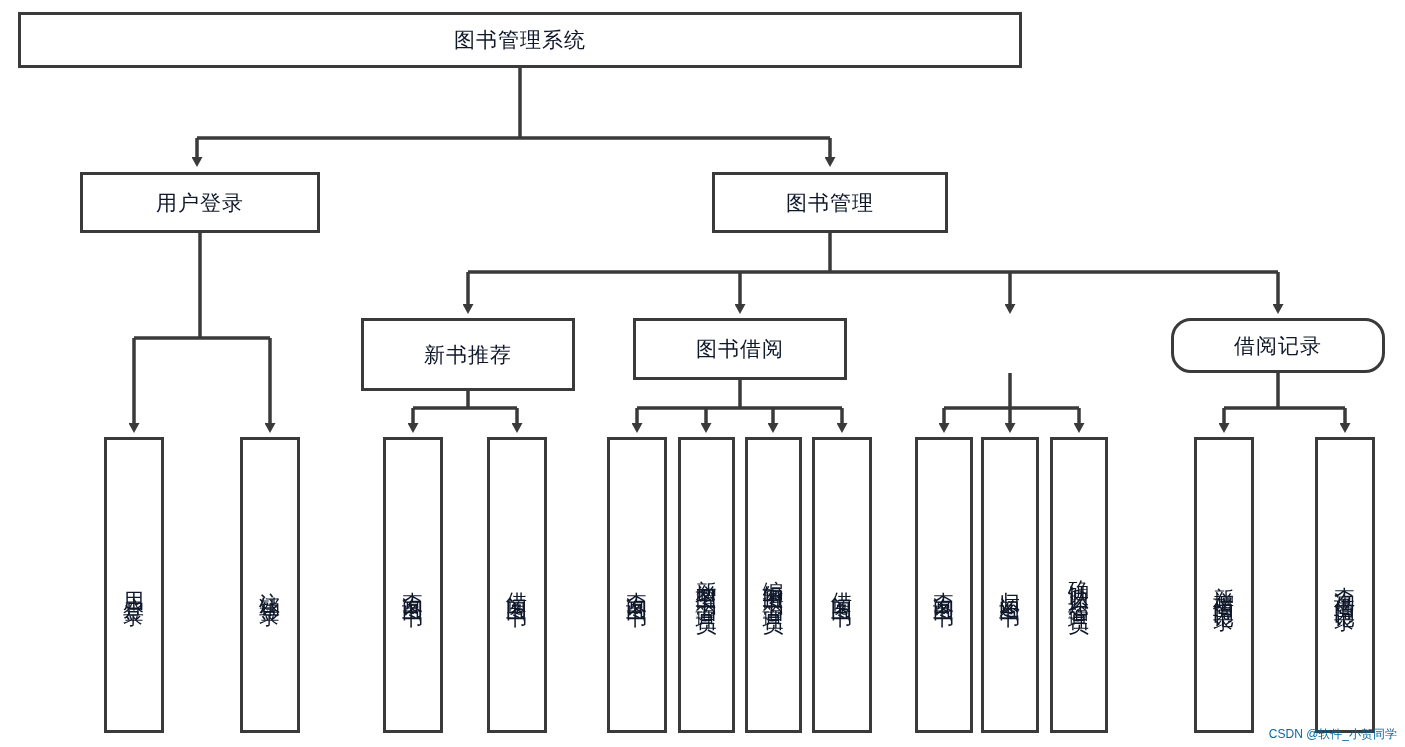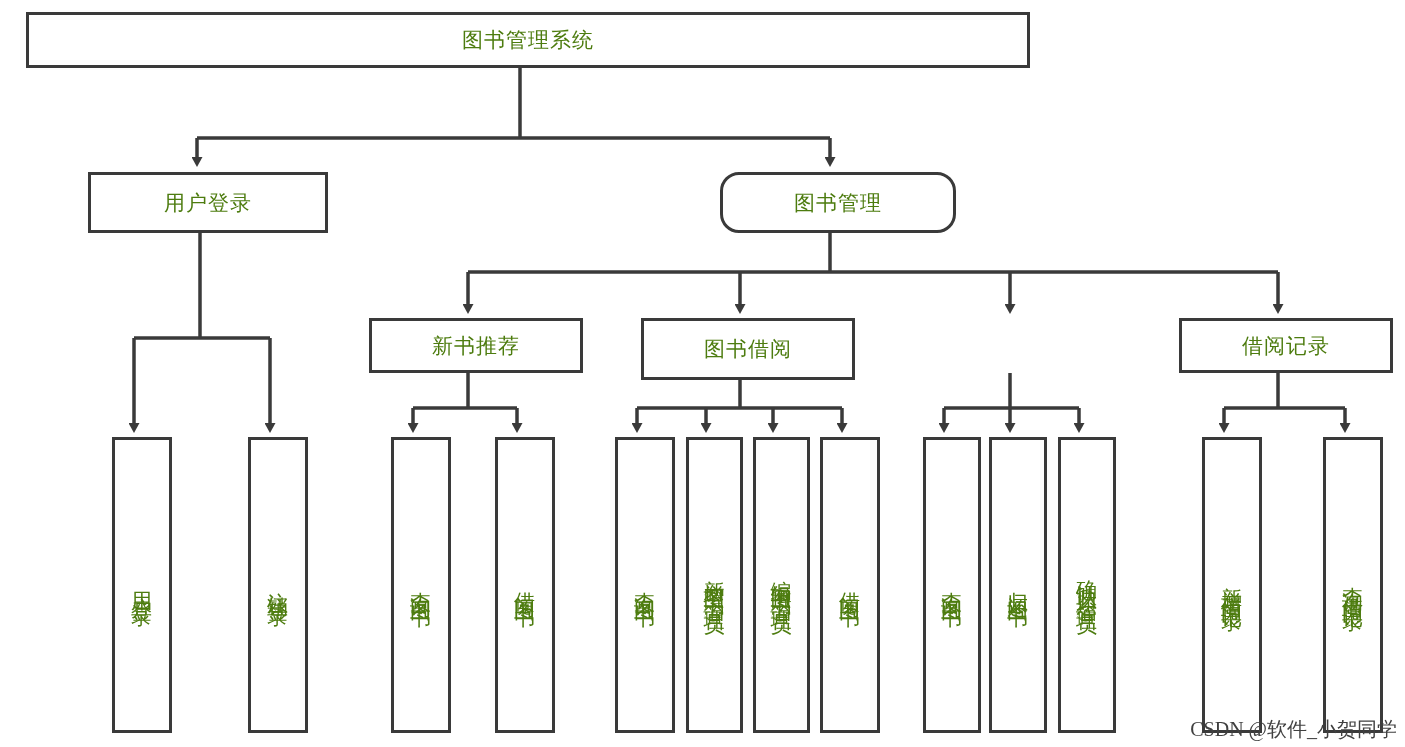--- a/index.html
+++ b/index.html
@@ -25,23 +25,22 @@
     height: 747px;
   }
   .node {
     position: absolute;
     box-sizing: border-box;
     background: #ffffff;
     border: 3px solid #3a3a3a;
     display: flex;
     align-items: center;
     justify-content: center;
-    color: #4d7c0f;
+    color: #0f172a;
     z-index: 2;
-    margin-left: 8px;
   }
   .node.h {
     font-size: 21px;
     letter-spacing: 1px;
   }
   .node.v {
     font-size: 21px;
     writing-mode: vertical-rl;
     text-orientation: upright;
     letter-spacing: 5px;
@@ -51,25 +50,24 @@
   }
   .node.v .vtext {
     writing-mode: vertical-rl;
     text-orientation: upright;
     letter-spacing: 5px;
   }
   #watermark {
     position: absolute;
     right: 8px;
     bottom: 4px;
-    font-size: 20px;
-    color: #404040;
+    font-size: 12px;
+    color: #0369a1;
     z-index: 3;
     white-space: nowrap;
-    font-family: Liberation Serif, serif;
   }
 </style>
 </head>
 <body>
 
 <div id="canvas">
 
   <svg id="edges" viewBox="0 0 1405 747" xmlns="http://www.w3.org/2000/svg">
     <defs>
       <marker id="arrow" markerWidth="10" markerHeight="11" refX="1" refY="5.5" orient="auto" markerUnits="userSpaceOnUse">
@@ -120,31 +118,31 @@
     </g>
   </svg>
 
   <div class="node h" style="left:18px; top:12px; width:1004px; height:56px;">
     <span>图书管理系统</span>
   </div>
 
   <div class="node h" style="left:80px; top:172px; width:240px; height:61px;">
     <span>用户登录</span>
   </div>
-  <div class="node h" style="left:712px; top:172px; width:236px; height:61px;border-radius:19px;">
+  <div class="node h" style="left:712px; top:172px; width:236px; height:61px;">
     <span>图书管理</span>
   </div>
 
-  <div class="node h" style="left:361px; top:318px; width:214px; height:55px;">
+  <div class="node h" style="left:361px; top:318px; width:214px; height:73px;">
     <span>新书推荐</span>
   </div>
   <div class="node h" style="left:633px; top:318px; width:214px; height:62px;">
     <span>图书借阅</span>
   </div>
-  <div class="node h" style="left:1171px; top:318px; width:214px; height:55px;">
+  <div class="node h" style="left:1171px; top:318px; width:214px; height:55px;border-radius:20px;">
     <span>借阅记录</span>
   </div>
 
   <div class="node v" style="left:104px; top:437px; width:60px; height:296px;">
     <span class="vtext">用户登录</span>
   </div>
   <div class="node v" style="left:240px; top:437px; width:60px; height:296px;">
     <span class="vtext">注销登录</span>
   </div>
 

